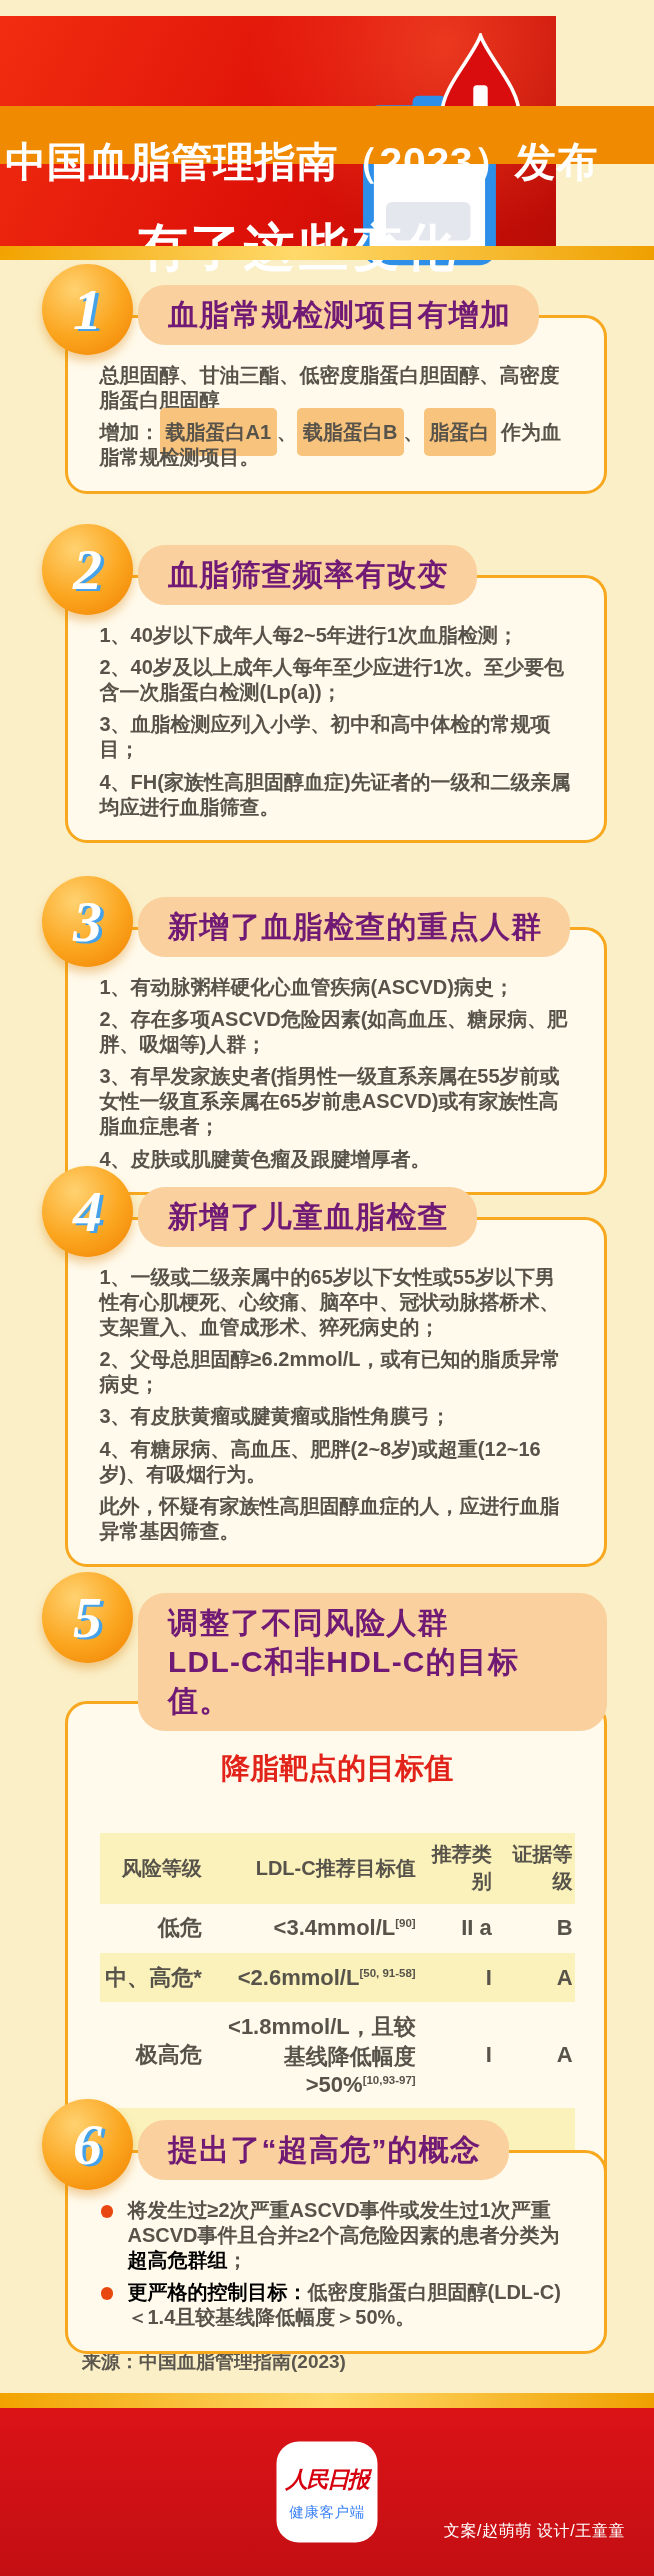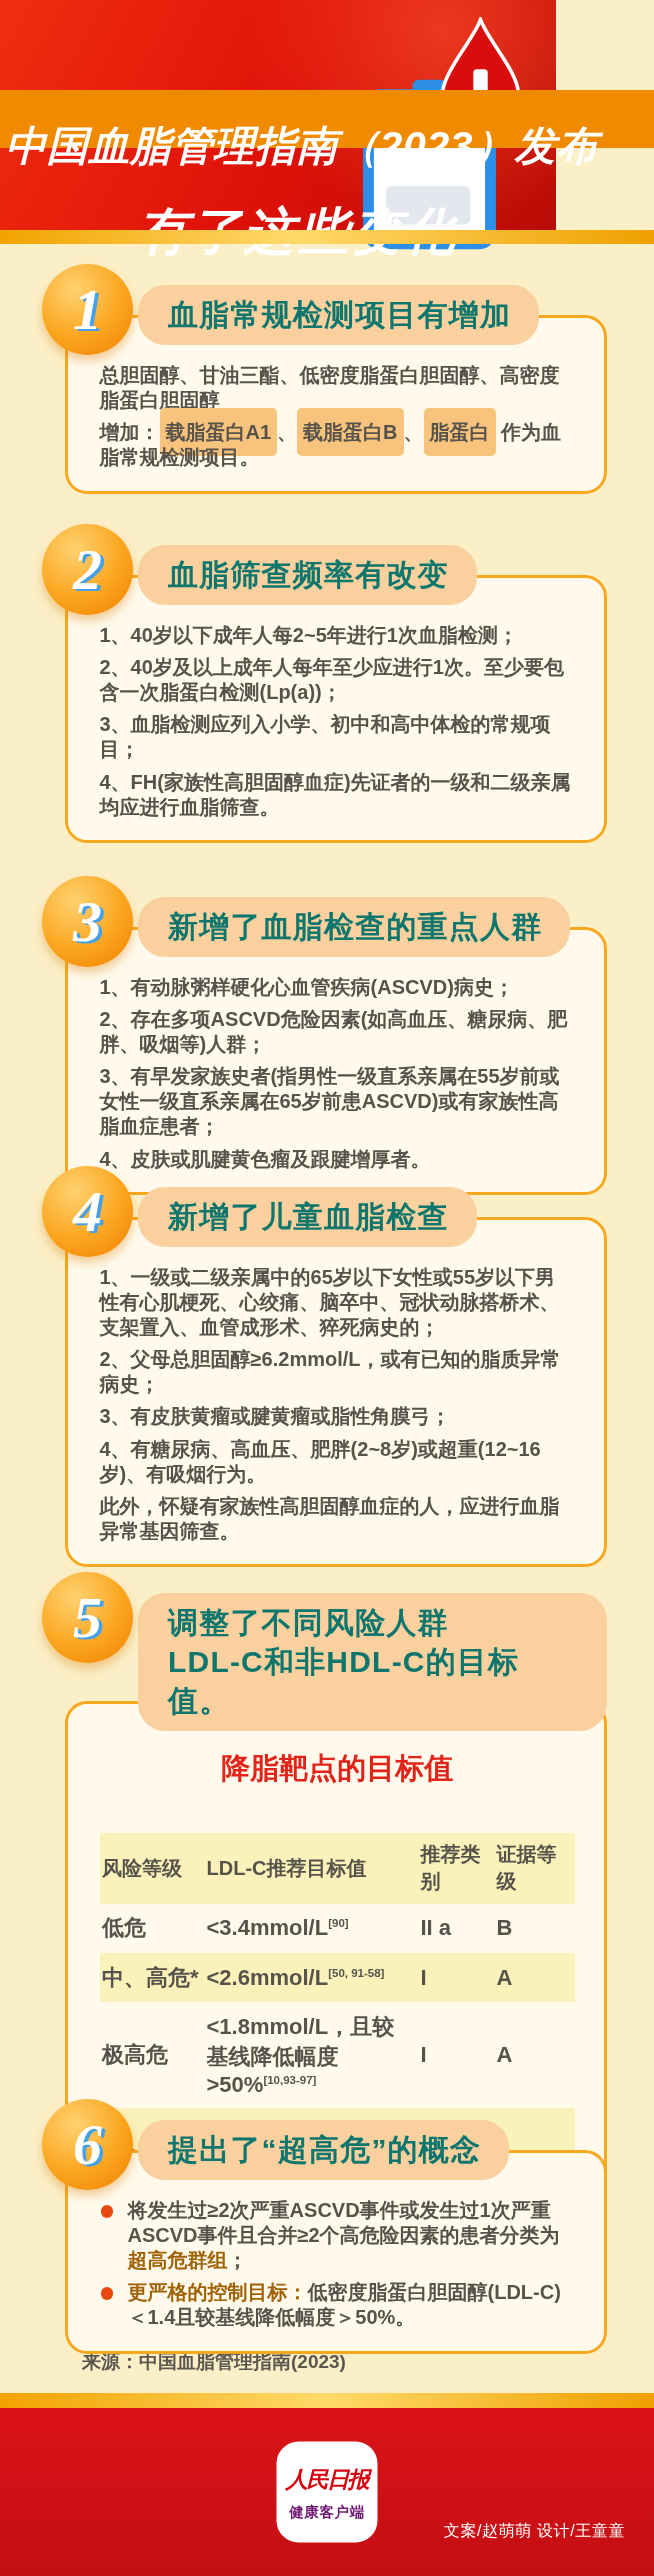--- a/index.html
+++ b/index.html
@@ -4,25 +4,24 @@
 <style>
   html,body { margin:0; padding:0; }
   .page {
     position:relative; width:654px; height:2576px; overflow:hidden;
     background:#FBEFC7;
     font-family:"Liberation Sans","DejaVu Sans",sans-serif;
   }
 
   
   .hero {
-    position:absolute; top:0; left:0; width:556px; height:244px;
+    position:absolute; top:16px; left:0; width:556px; height:244px;
     background:
       radial-gradient(circle at 80% 12%, rgba(255,90,50,.55) 0%, rgba(255,90,50,0) 40%),
       linear-gradient(118deg,#F12D10 0%,#DE1108 52%,#B80C06 100%);
-    font-style: italic;
   }
   .hero-band { position:absolute; top:90px; left:0; width:654px; height:58px; background:#F08A00; z-index:2; }
   .hero-title1 {
     position:absolute; top:90px; left:0; width:654px; height:58px; line-height:58px; z-index:3;
     text-align:center; transform:translateX(-25.4px);
     font-size:41px; font-weight:800; color:#fff; letter-spacing:0.6px; white-space:nowrap;
   }
   .hero-title2 {
     position:absolute; top:156px; left:0; width:654px; z-index:3;
     text-align:center; transform:translateX(-30px);
@@ -46,58 +45,58 @@
     box-shadow:0 6px 9.7px rgba(214,122,0,.35);
   }
   .num {
     font-family:"Liberation Serif","DejaVu Serif",serif; font-style:italic; font-weight:700;
     font-size:58px; color:#fff; text-shadow:3.6px 2.4px 0 #45A1E8;
   }
   .pill {
     position:relative; z-index:2; display:inline-block; margin-left:73px;
     background:#FAD19E; border-radius:27px; padding:9.7px 28px 11px 30px;
   }
-  .pill-text { display:block; font-size:30px; line-height:1.3; font-weight:800; color:#0f766e; letter-spacing:1.2px; }
+  .pill-text { display:block; font-size:30px; line-height:1.3; font-weight:800; color:#701a75; letter-spacing:1.2px; }
   .card {
     position:relative; z-index:1; margin-top:-30px; box-sizing:border-box;
     background:#FFFAEB; border:3px solid #F7A81E; border-radius:22px;
     padding:45px 29px 13.3px 31.5px;
   }
   .card p { margin:0 0 7.3px; font-size:20px; line-height:1.25; font-weight:700; color:#57534B; }
   .hl { background:#F8C47D; border-radius:4.8px; padding:13px 6px; }
 
   
   .tbl-title { text-align:center; font-size:29px; font-weight:800; color:#E2231A; margin:0 0 8.5px; }
-  table.tbl { width:100%; border-collapse:collapse; text-align:left;margin-top:44px; }
+  table.tbl { width:100%; border-collapse:collapse; text-align:right;margin-top:44px; }
   .tbl th { background:#FAF2BA; font-size:20px; font-weight:800; color:#57534B; padding:8.5px 2.4px; }
   .tbl td { font-size:22px; font-weight:700; color:#57534B; padding:9.7px 2.4px; }
   .tbl tr.stripe td { background:#FAF2BA; }
   .tbl sup { font-size:11.5px; font-weight:700; }
   .t2 { display:block; line-height:1.2; }
   .note { font-size:16.4px !important; line-height:1.5 !important; font-weight:600 !important; color:#57534B; margin:8.5px 0 0 !important; }
 
   
   .bullet { position:relative; padding-left:28px; }
   .dot { position:absolute; left:1.2px; top:7.3px; width:12.7px; height:12.7px; border-radius:50%; background:#E8480F; }
-  .accent { color:#a16207; }
+  .accent { color:#000000; }
 
   
   .source { position:absolute; left:82px; top:2349px; font-size:19px; font-weight:600; color:#5B574E; }
   .strip2 { position:absolute; left:0; top:2393px; width:654px; height:14.5px;
     background:linear-gradient(90deg,#F2A300,#FFD96A 50%,#EFA000); }
   .footer { position:absolute; left:0; top:2408px; width:654px; height:168px;
     background:linear-gradient(180deg,#DB1317,#C30F13); }
   .logo {
     position:absolute; left:50%; top:50%; transform:translate(-50%,-50%);
     width:101px; height:101px; background:#fff; border-radius:22px;
     display:flex; flex-direction:column; align-items:center; justify-content:center;
   }
   .logo-l1 { font-family:"Liberation Serif","DejaVu Serif",serif; font-weight:900; font-style:italic;
     font-size:22.4px; color:#D6000F; letter-spacing:-1.8px; white-space:nowrap; }
-  .logo-l2 { font-size:14.5px; font-weight:700; color:#701a75; margin-top:8px; letter-spacing:0.6px; }
+  .logo-l2 { font-size:14.5px; font-weight:400; color:#3b82f6; margin-top:8px; letter-spacing:0.6px; }
   .credits { position:absolute; right:29px; bottom:34px; color:#fff; font-size:16px; font-weight:400; letter-spacing:0.6px; }
 </style>
 </head>
 <body>
 
 <div class="page">
 
   <header class="hero">
     <div class="hero-art">
       <svg class="clipboard-svg" width="151" height="182" viewBox="0 0 250 300">

